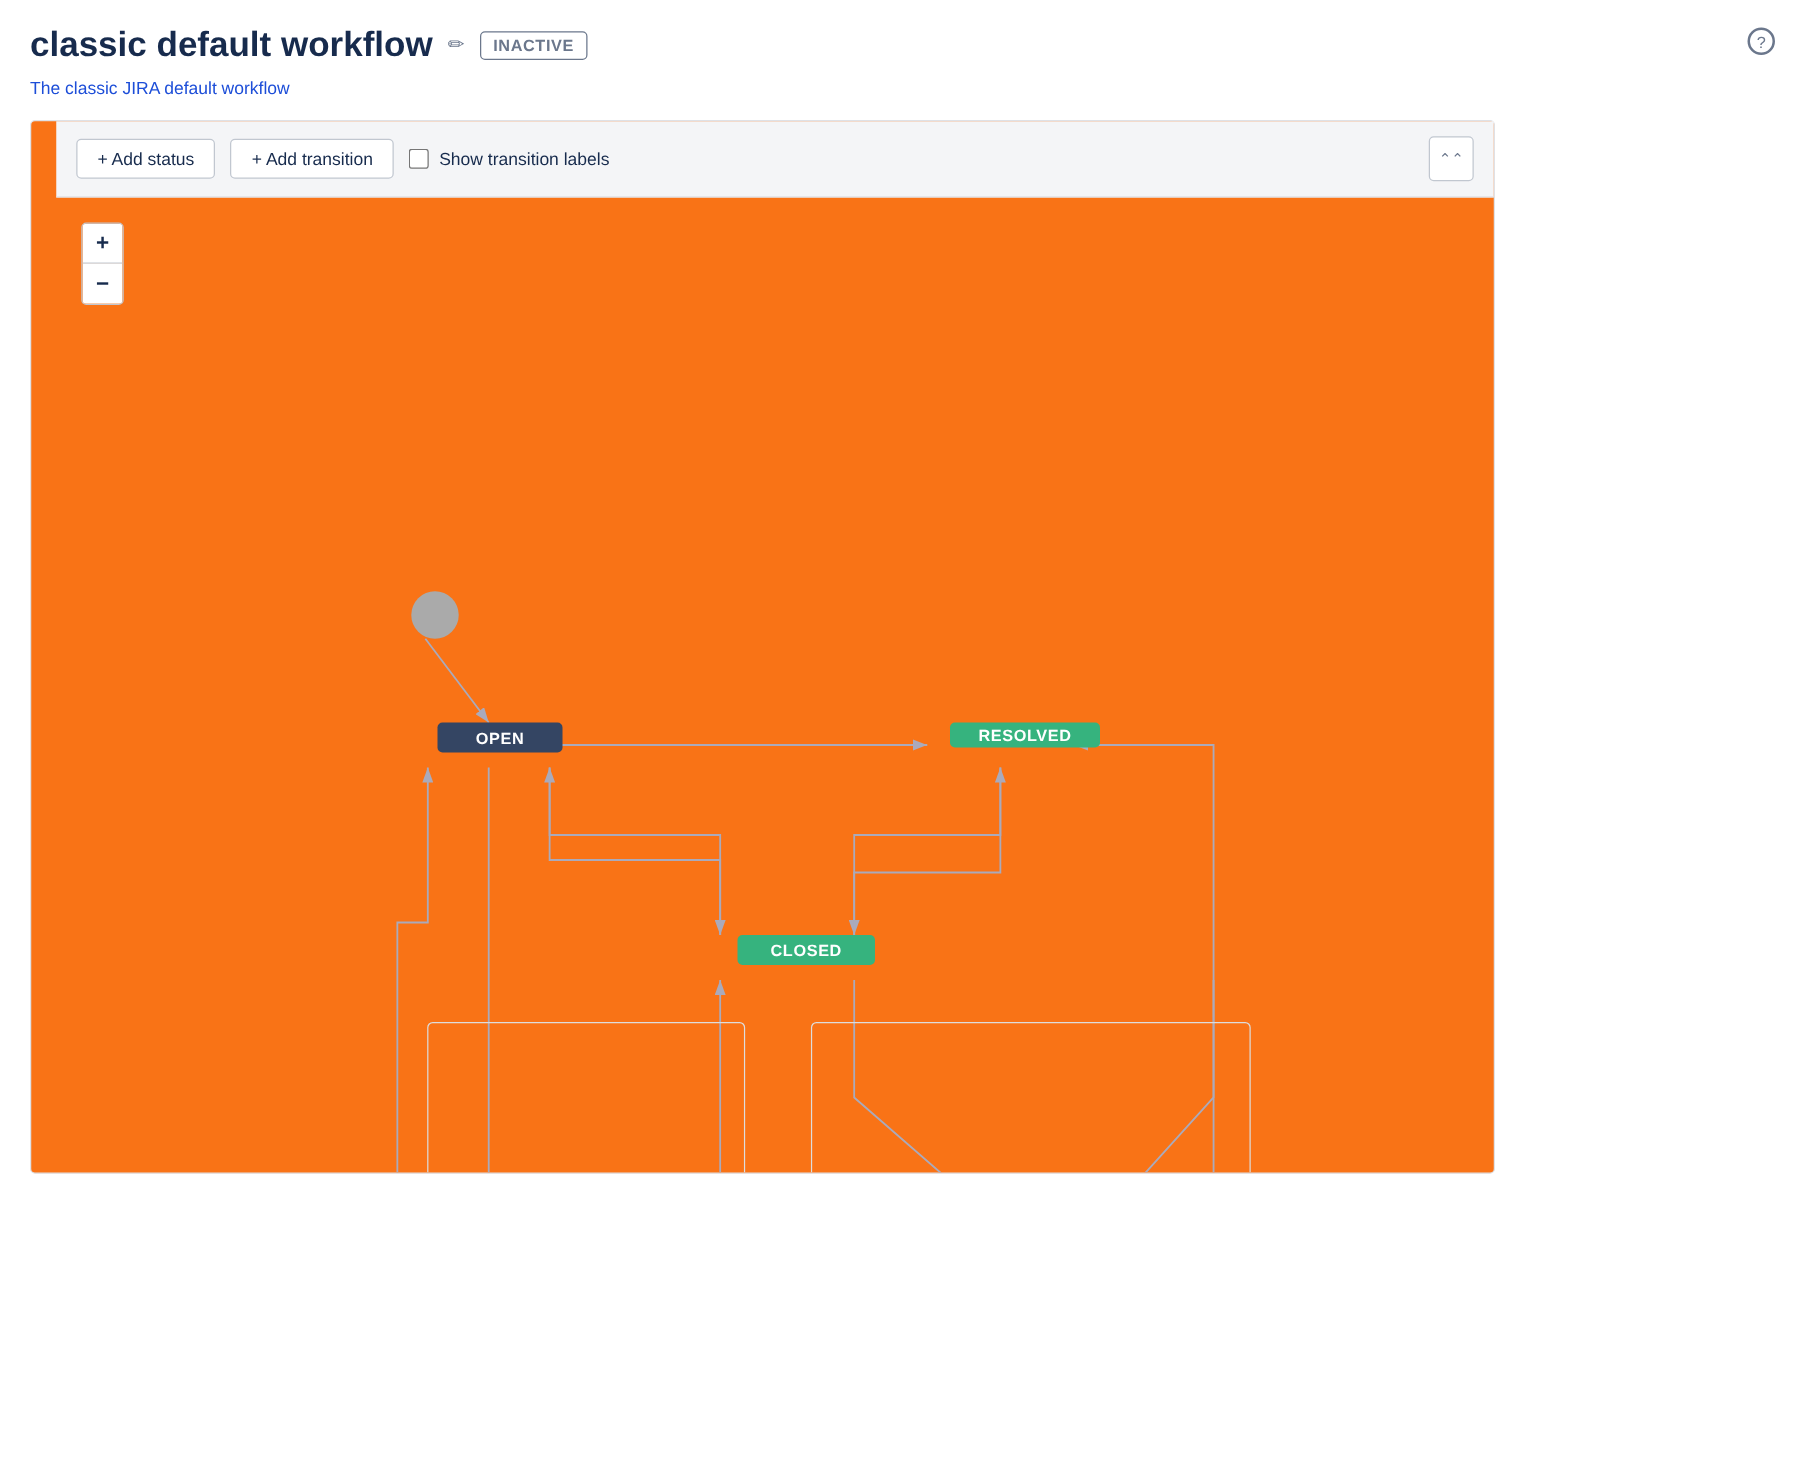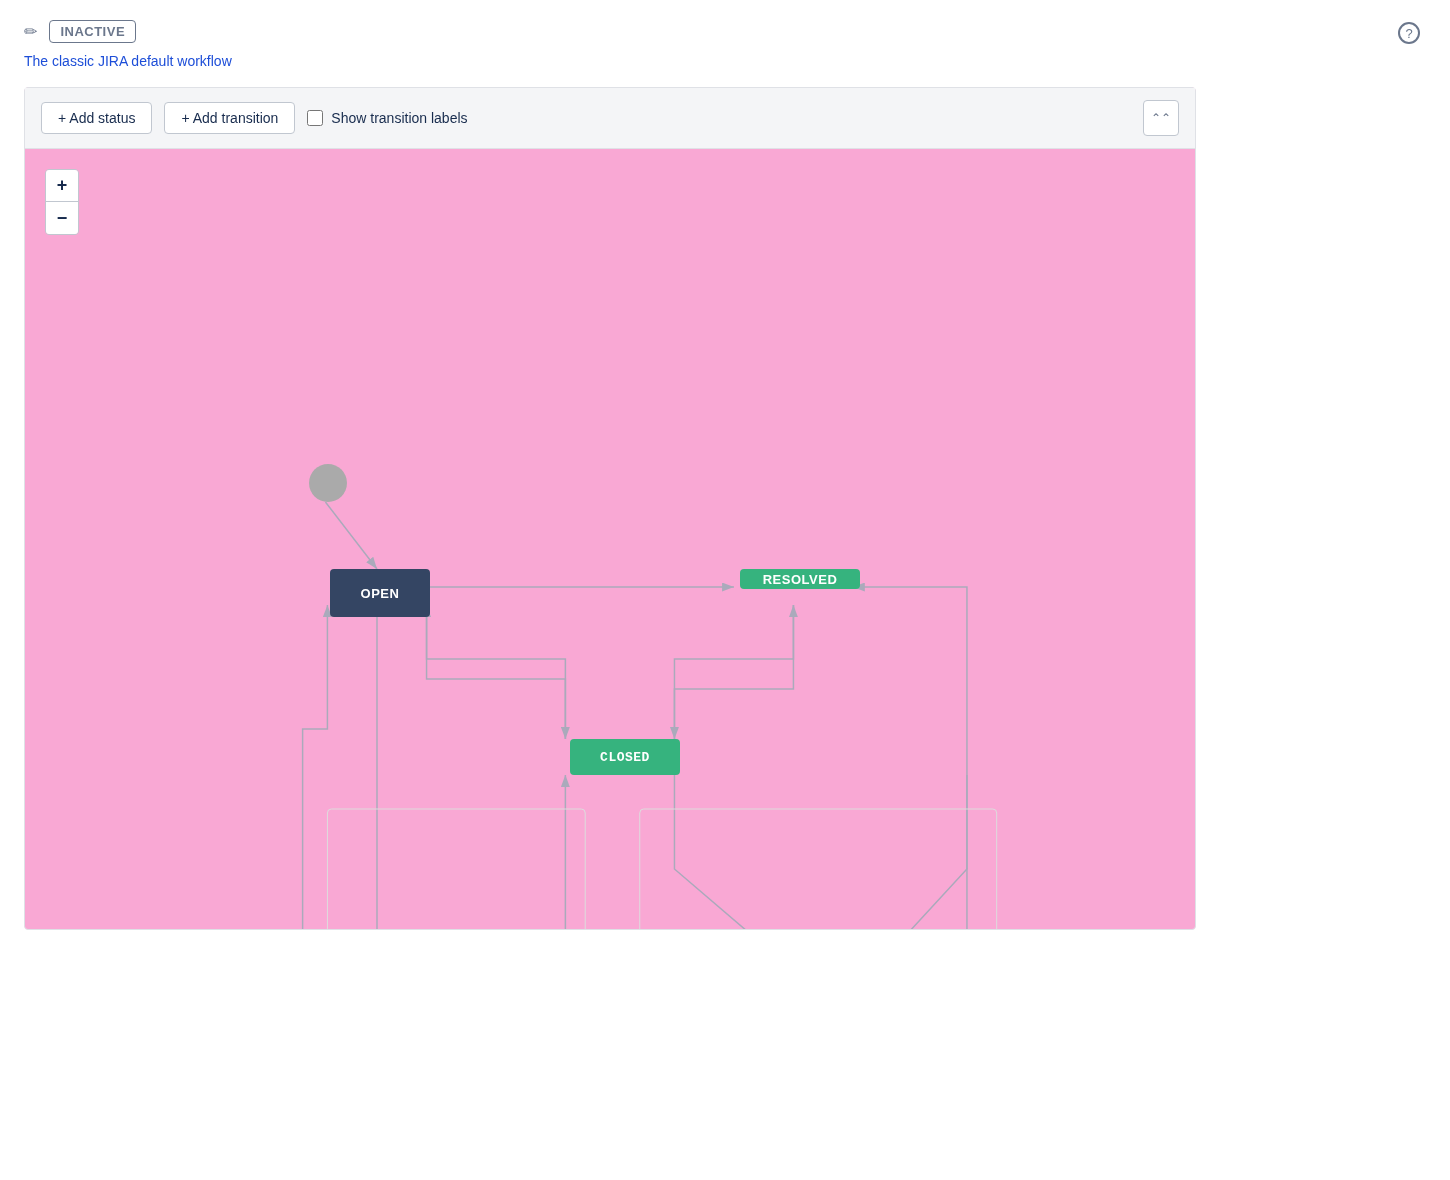--- a/index.html
+++ b/index.html
@@ -85,21 +85,22 @@
     }
     .export-btn {
       border-radius: 0 4px 4px 0;
       display: flex;
       align-items: center;
       gap: 6px;
     }
     .diagram-area {
       border: 1.5px solid #dfe1e6;
       border-radius: 4px;
-      background: #f9a8d4;
+      background: #f97316;
+      padding-left: 20px;
     }
     .toolbar {
       display: flex;
       align-items: center;
       gap: 12px;
       padding: 12px 16px;
       background: #f4f5f7;
       border-bottom: 1.5px solid #dfe1e6;
     }
     .toolbar-btn {
@@ -189,48 +190,48 @@
       font-size: 13px;
       font-weight: 700;
       letter-spacing: 0.5px;
       color: #fff;
       cursor: pointer;
       white-space: nowrap;
     }
     .node-open {
       background: #344563;
       width: 100px;
-      height: 48px;
+      height: 24px;
     }
     .node-resolved {
       background: #36b37e;
       width: 120px;
       height: 20px;
     }
     .node-closed {
       background: #36b37e;
       width: 110px;
-      height: 36px;
-      font-family: Liberation Mono, monospace;
+      height: 24px;
     }
     .start-circle {
       position: absolute;
       width: 38px;
       height: 38px;
       background: #aaa;
       border-radius: 50%;
     }
   </style>
 </head>
 <body>
 
 <div style="position:relative;">
   <div class="page-container">
 
     <div class="header-row">
+      <h1 class="page-title">classic default workflow</h1>
       <span class="edit-icon">✏</span>
       <span class="inactive-badge">INACTIVE</span>
     </div>
     <p class="subtitle">The classic JIRA default workflow</p>
 
 
     <div class="diagram-area">
 
       <div class="toolbar">
         <button class="toolbar-btn">+ Add status</button>

